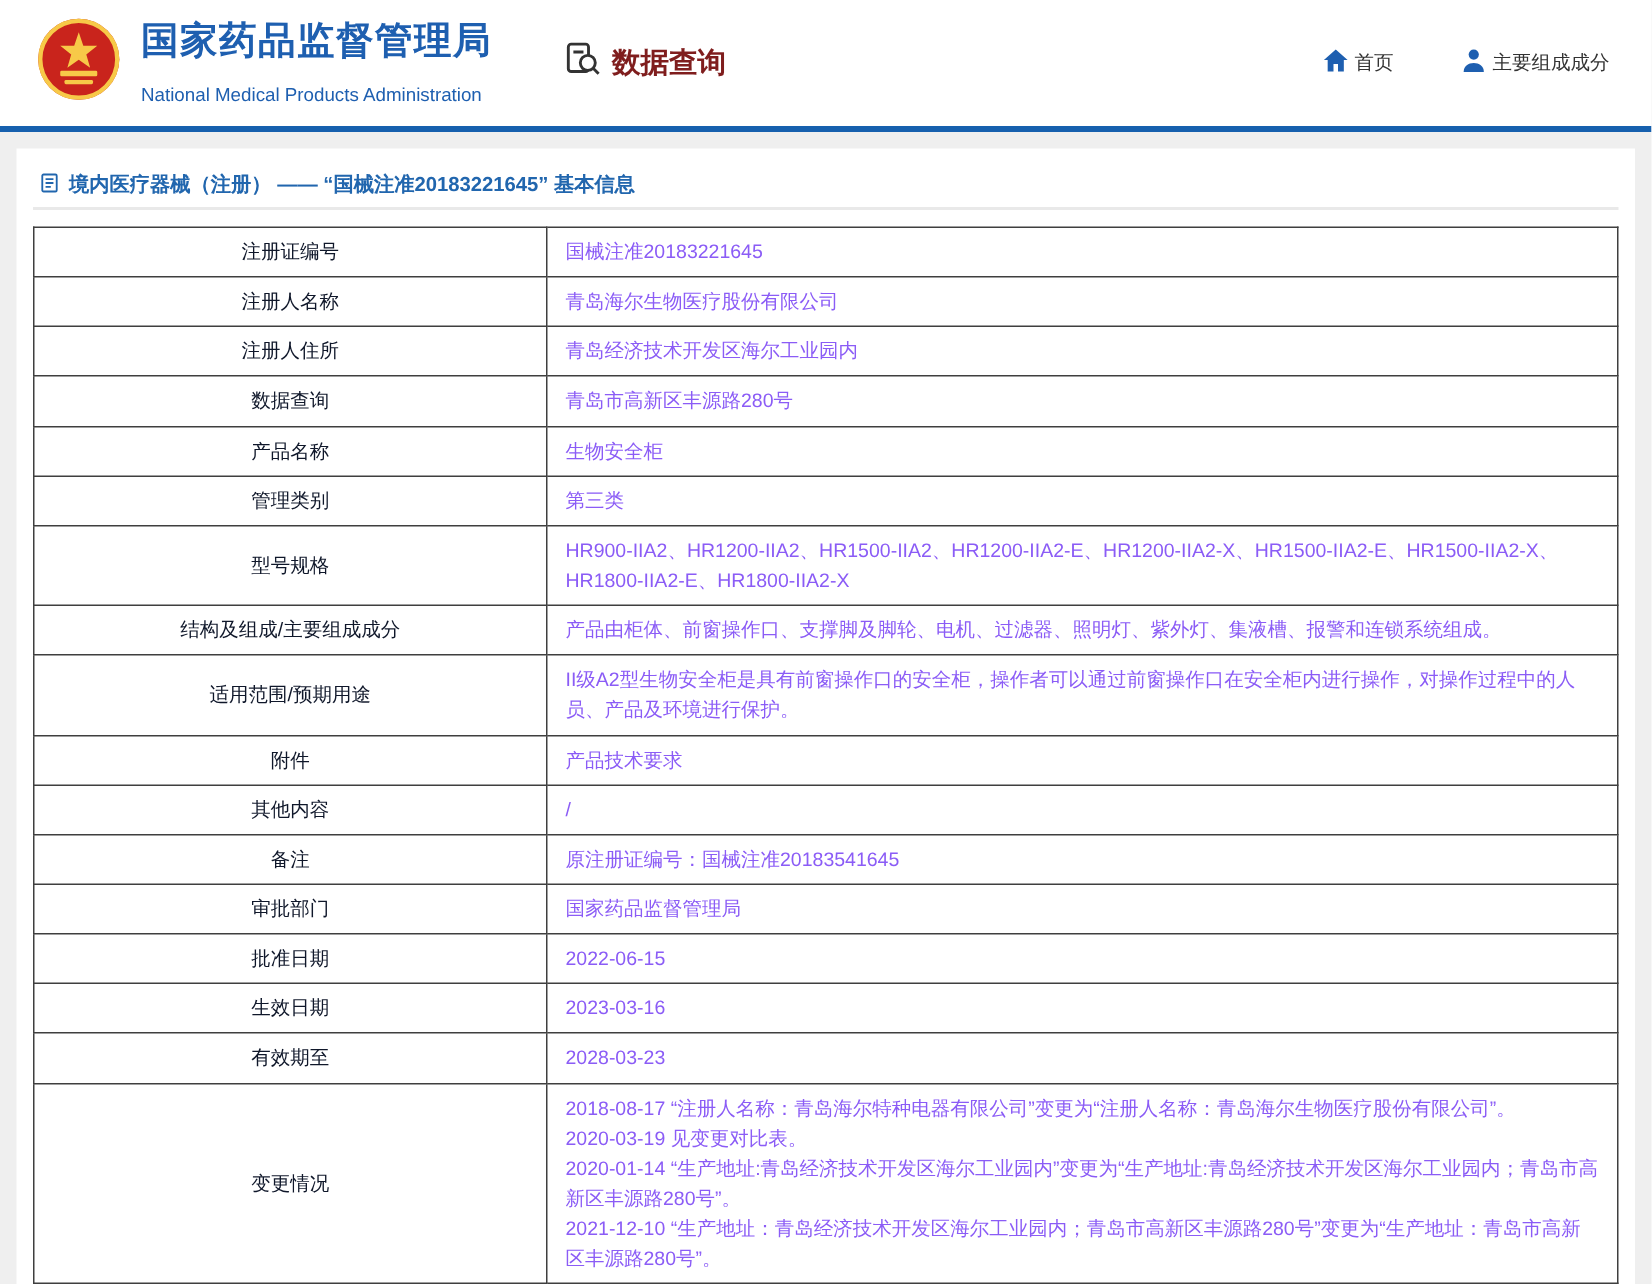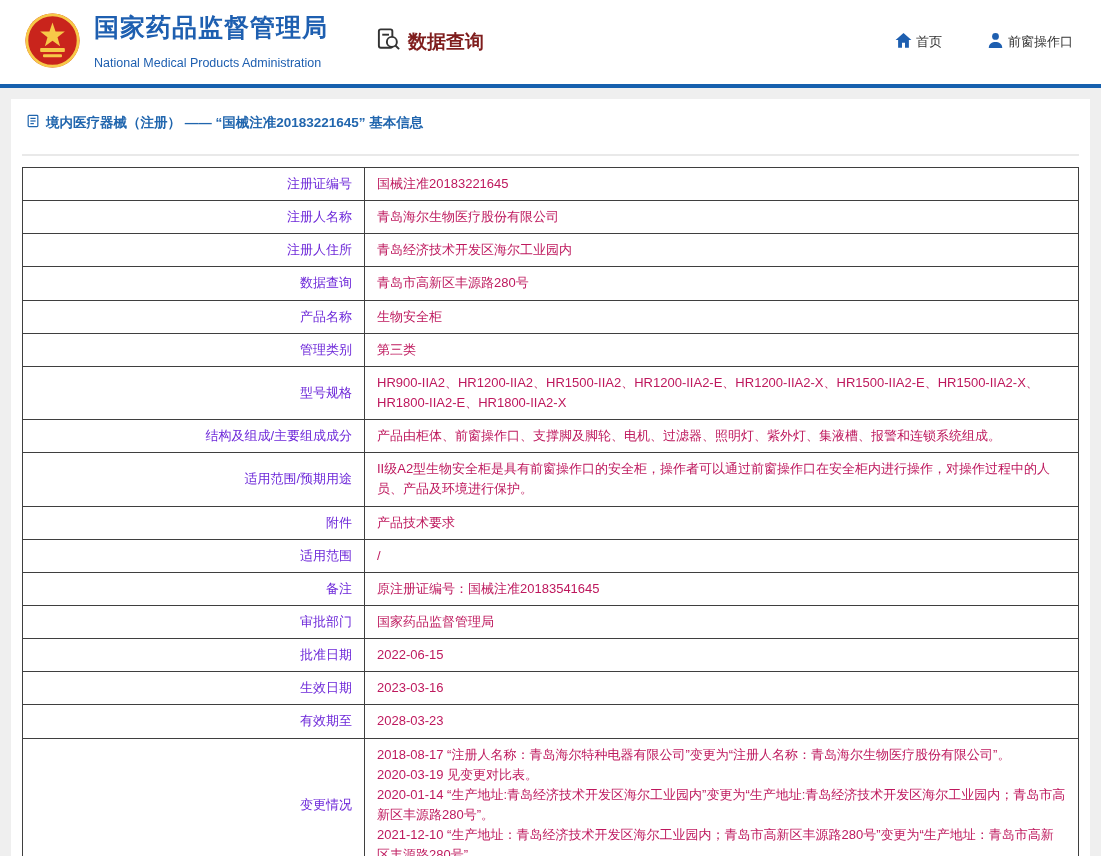--- a/index.html
+++ b/index.html
@@ -62,26 +62,26 @@
 
   
   .card {
     margin: 11px 11px 0 11px;
     background: #ffffff;
     padding: 6px 11px 16px 11px;
     min-height: 740px;
   }
   .card-title {
     display: flex;
-    align-items: flex-start;
+    align-items: flex-end;
     gap: 6px;
     color: #2166ae;
     font-size: 13.5px;
     font-weight: bold;
-    padding: 9px 6px 22px 4px;
+    padding: 9px 6px 6px 4px;
     border-bottom: 2px solid #e9e9e9;
     margin-bottom: 11px;
   }
 
   
   table.info-table {
     width: 100%;
     border-collapse: collapse;
     border: 1px solid #3f3f3f;
   }
@@ -89,27 +89,26 @@
   table.info-table td {
     border: 1px solid #3f3f3f;
     font-size: 13px;
     font-weight: normal;
     padding: 6px 12px;
     vertical-align: middle;
     line-height: 1.55;
   }
   table.info-table th {
     width: 342px;
-    text-align: right;
-    color: #6d28d9;
+    color: #0f172a;
     white-space: nowrap;
   }
   table.info-table td {
     text-align: left;
-    color: #be185d;
+    color: #8b5cf6;
     white-space: pre-line;
   }
   td.empty-cell { height: 17px; }
 </style>
 </head>
 <body>
 
 <div class="header">
   <div class="logo-group">
     <span>
@@ -148,21 +147,21 @@
       </span>
       <span>首页</span>
     </div>
     <div class="nav-item">
       <span>
         <svg viewBox="0 0 24 24" width="19" height="19" fill="#1e5fb0" aria-hidden="true">
           <circle cx="12" cy="6.8" r="4.3"></circle>
           <path d="M3.5 21.5c0-5.3 4.1-7.6 8.5-7.6s8.5 2.3 8.5 7.6z"></path>
         </svg>
       </span>
-      <span>前窗操作口</span>
+      <span>主要组成成分</span>
     </div>
   </div>
 </div>
 
 <div class="card">
 
   <div class="card-title">
     <span>
       <svg viewBox="0 0 16 16" width="14" height="14" fill="none" stroke="#2166ae" stroke-width="1.4" aria-hidden="true">
         <rect x="2.5" y="1.5" width="11" height="13" rx="1"></rect>
@@ -210,21 +209,21 @@
       </tr>
       <tr>
         <th>适用范围/预期用途</th>
         <td>II级A2型生物安全柜是具有前窗操作口的安全柜，操作者可以通过前窗操作口在安全柜内进行操作，对操作过程中的人员、产品及环境进行保护。</td>
       </tr>
       <tr>
         <th>附件</th>
         <td>产品技术要求</td>
       </tr>
       <tr>
-        <th>适用范围</th>
+        <th>其他内容</th>
         <td>/</td>
       </tr>
       <tr>
         <th>备注</th>
         <td>原注册证编号：国械注准20183541645</td>
       </tr>
       <tr>
         <th>审批部门</th>
         <td>国家药品监督管理局</td>
       </tr>

